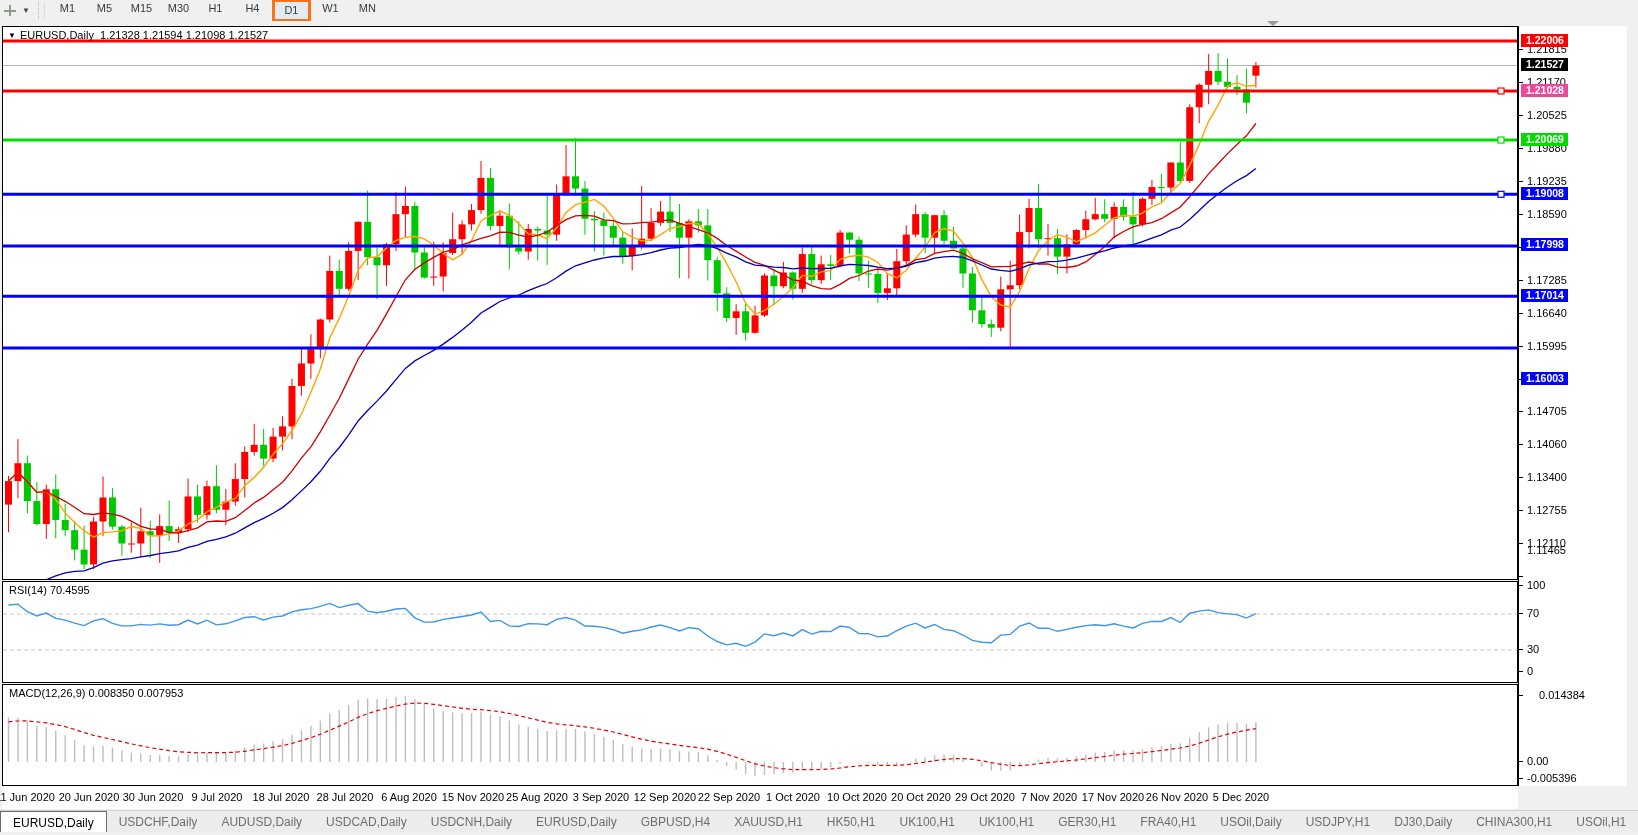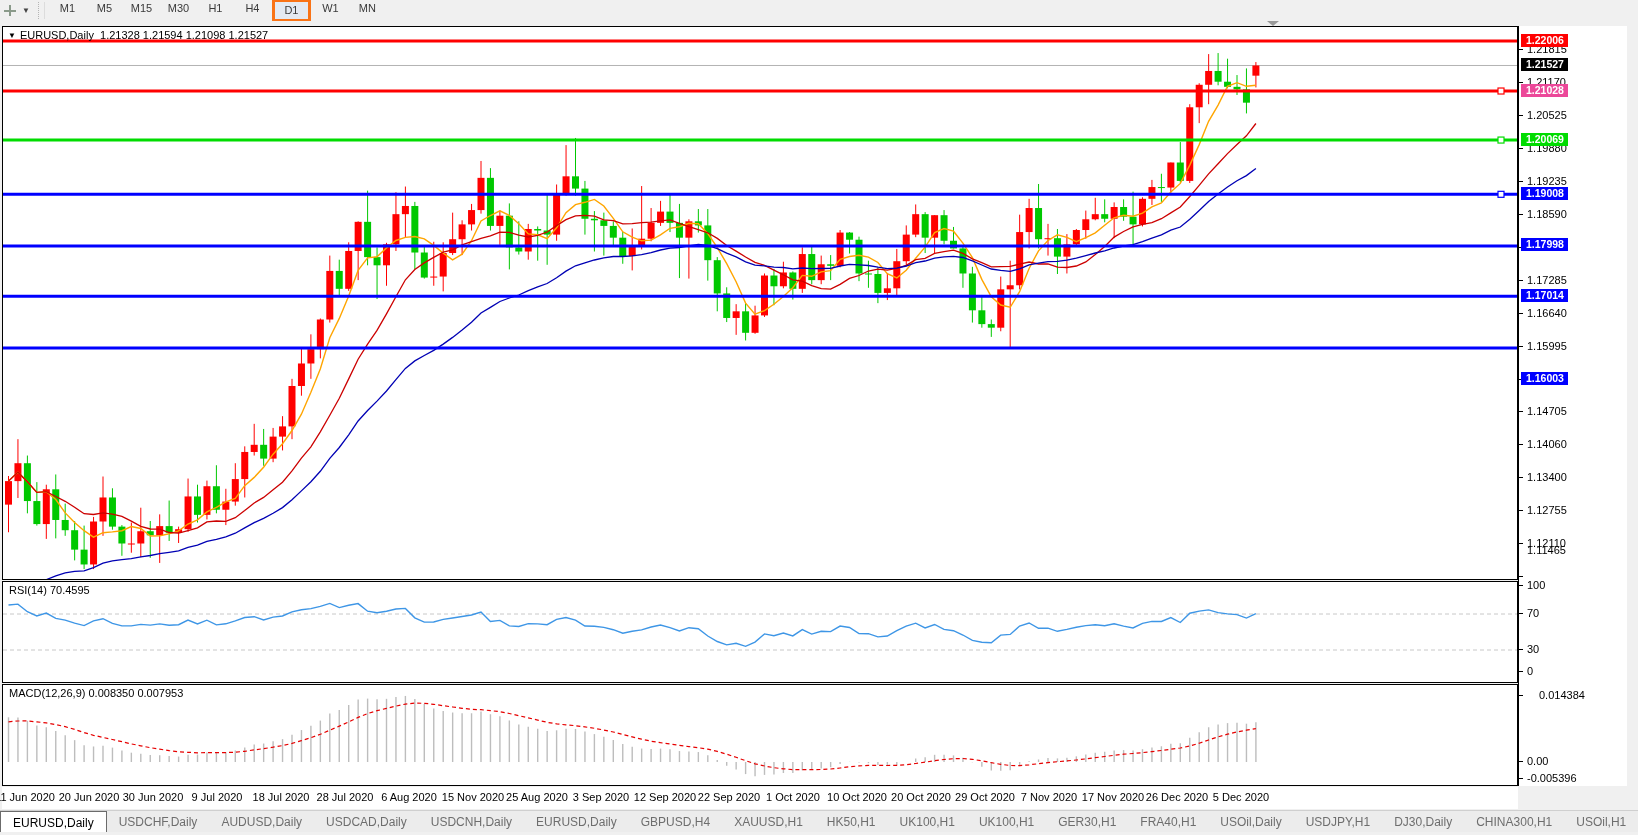--- a/index.html
+++ b/index.html
@@ -585,21 +585,21 @@
     <div class="date-label" style="left: 535px;">25 Aug 2020</div>
     <div class="date-label" style="left: 599px;">3 Sep 2020</div>
     <div class="date-label" style="left: 663px;">12 Sep 2020</div>
     <div class="date-label" style="left: 727px;">22 Sep 2020</div>
     <div class="date-label" style="left: 791px;">1 Oct 2020</div>
     <div class="date-label" style="left: 855px;">10 Oct 2020</div>
     <div class="date-label" style="left: 919px;">20 Oct 2020</div>
     <div class="date-label" style="left: 983px;">29 Oct 2020</div>
     <div class="date-label" style="left: 1047px;">7 Nov 2020</div>
     <div class="date-label" style="left: 1111px;">17 Nov 2020</div>
-    <div class="date-label" style="left: 1175px;">26 Dec 2020</div>
+    <div class="date-label" style="left: 1175px;">26 Nov 2020</div>
     <div class="date-label" style="left: 1239px;">5 Dec 2020</div>
   </div>
 
 <div class="tabbar" id="tabBar">
     <div class="tab active">EURUSD,Daily</div>
     <div class="tab">USDCHF,Daily</div>
     <div class="tab-sep"></div>
     <div class="tab">AUDUSD,Daily</div>
     <div class="tab-sep"></div>
     <div class="tab">USDCAD,Daily</div>

